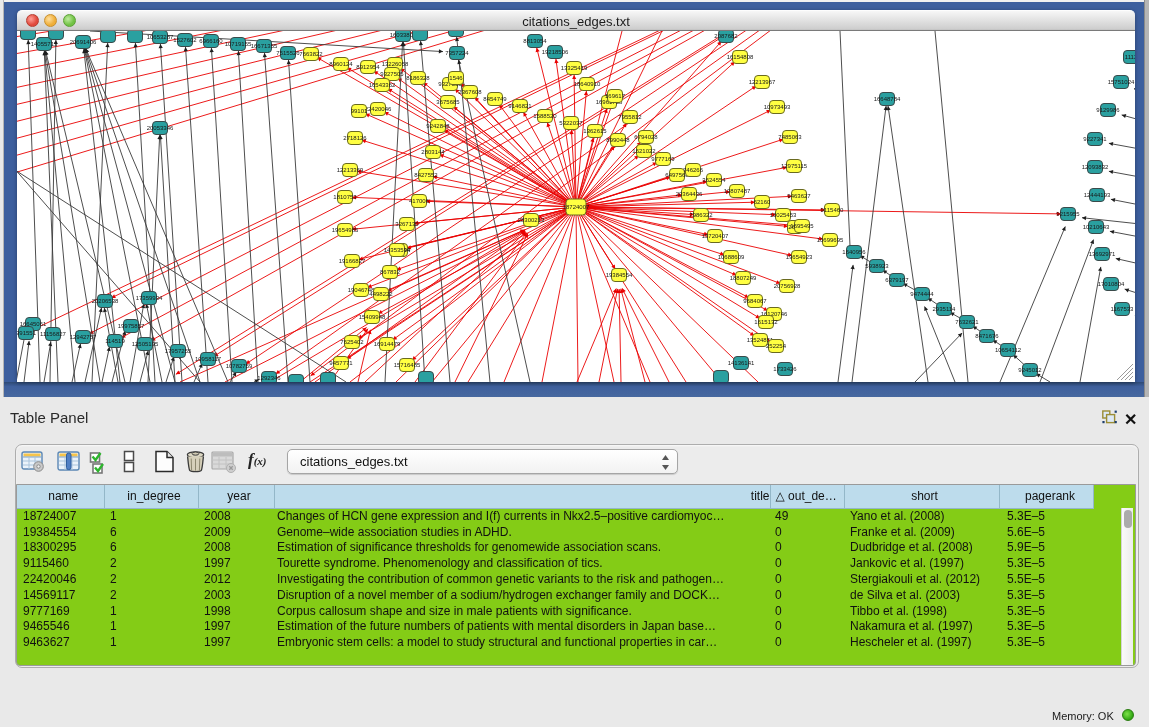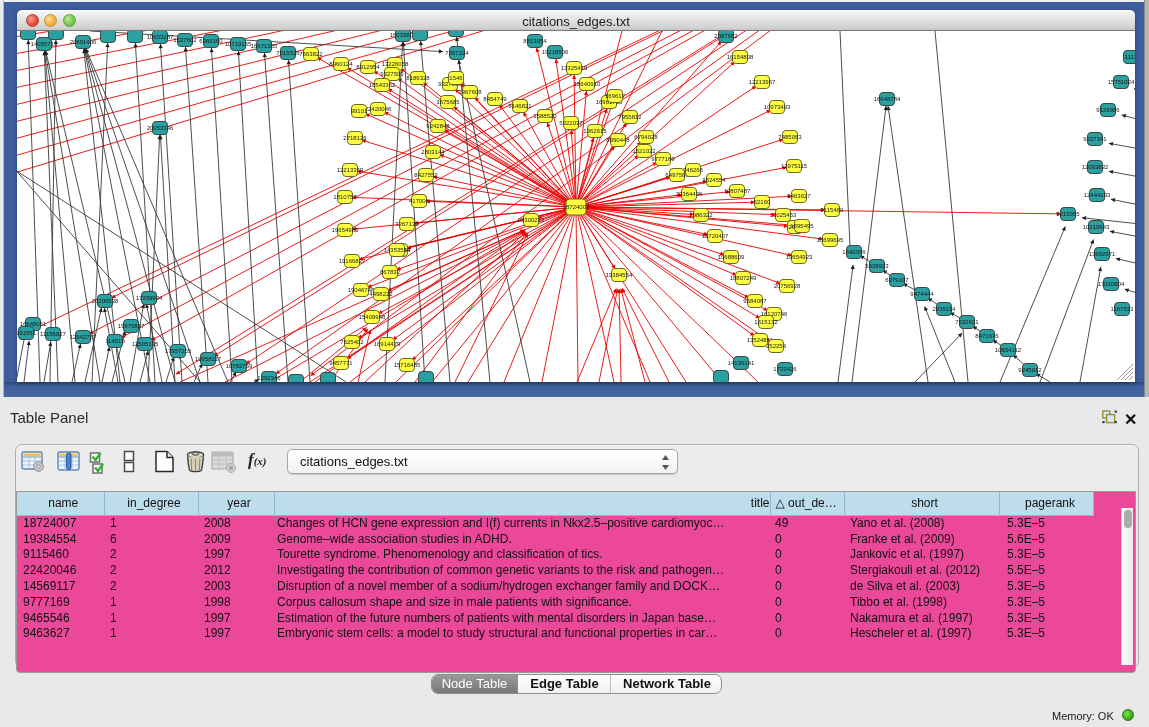--- a/index.html
+++ b/index.html
@@ -15,21 +15,21 @@
 #tly{left:27px;background:radial-gradient(circle at 4px 4px,#ffe0a0,#efae39 60%);border:1px solid #c88f2d}
 #tlg{left:46px;background:radial-gradient(circle at 4px 4px,#c0eca0,#71c245 60%);border:1px solid #5ba135}
 #canvas{position:absolute;left:17px;top:31px;width:1118px;height:351px;background:#fff}
 #tp{position:absolute;left:0;top:397px;width:1149px;height:330px;background:#e9e9e9}
 #tptitle{position:absolute;left:10px;top:12px;font-size:15px;color:#2a2a2a}
 #floatico{position:absolute;left:1102px;top:13px}
 #closeico{position:absolute;left:1124px;top:13px;font-size:16px;font-weight:bold;color:#111}
 #panel{position:absolute;left:15px;top:47px;width:1124px;height:224px;background:#ececec;border:1px solid #adadad;border-radius:7px;box-shadow:inset 0 1px 2px rgba(255,255,255,.7)}
 #combo{position:absolute;left:287px;top:52px;width:391px;height:25px;background:linear-gradient(#fff,#f2f2f2);border:1px solid #a5a5a5;border-radius:5px;box-shadow:0 1px 1px rgba(0,0,0,.15)}
 #combotext{position:absolute;left:12px;top:4px;font-size:13px;color:#111}
-#tablewrap{position:absolute;left:16px;top:94px;width:1120px;height:182px;background:#ec4899;border:1px solid #9a9a9a;border-radius:0 0 4px 4px;overflow:hidden}
+#tablewrap{position:absolute;left:16px;top:87px;width:1120px;height:182px;background:#84cc16;border:1px solid #9a9a9a;border-radius:0 0 4px 4px;overflow:hidden}
 table{border-collapse:collapse;table-layout:fixed;width:1076px;font-size:12px}
 th{background:#bddcec;border-right:1px solid #93b7c8;border-bottom:1px solid #93b7c8;font-weight:normal;height:23px;font-size:12px;color:#111}
 td{height:15.8px;padding:0;color:#111;white-space:nowrap;overflow:hidden}
 .c1{width:87px;padding-left:6px}
 .c2{width:94px;padding-left:6px}
 .c3{width:76px;padding-left:6px}
 .c4{width:496px;padding-left:3px}
 .c5{width:74px;padding-left:5px}
 .c6{width:155px;padding-left:6px}
 .c7{width:94px;padding-left:8px}
@@ -601,20 +601,29 @@
 <tr>
             <td class="c1">19384554</td>
             <td class="c2">6</td>
             <td class="c3">2009</td>
             <td class="c4">Genome–wide association studies in ADHD.</td>
             <td class="c5">0</td>
             <td class="c6">Franke et al. (2009)</td>
             <td class="c7">5.6E–5</td>
           </tr>
 <tr>
+            <td class="c1">18300295</td>
+            <td class="c2">6</td>
+            <td class="c3">2008</td>
+            <td class="c4">Estimation of significance thresholds for genomewide association scans.</td>
+            <td class="c5">0</td>
+            <td class="c6">Dudbridge et al. (2008)</td>
+            <td class="c7">5.9E–5</td>
+          </tr>
+<tr>
             <td class="c1">9115460</td>
             <td class="c2">2</td>
             <td class="c3">1997</td>
             <td class="c4">Tourette syndrome. Phenomenology and classification of tics.</td>
             <td class="c5">0</td>
             <td class="c6">Jankovic et al. (1997)</td>
             <td class="c7">5.3E–5</td>
           </tr>
 <tr>
             <td class="c1">22420046</td>
@@ -660,19 +669,14 @@
             <td class="c5">0</td>
             <td class="c6">Hescheler et al. (1997)</td>
             <td class="c7">5.3E–5</td>
           </tr>
   </tbody>
       </table>
  </div>
  <div id="scroll">
       <div id="thumb"></div>
     </div>
- <div id="tabs">
-      <div id="tabnode">Node Table</div>
-      <div id="tabedge">Edge Table</div>
-      <div id="tabnet">Network Table</div>
-    </div>
  <div id="mem">Memory: OK</div>
     <div id="memdot"></div>
 </div>
 </body></html>

